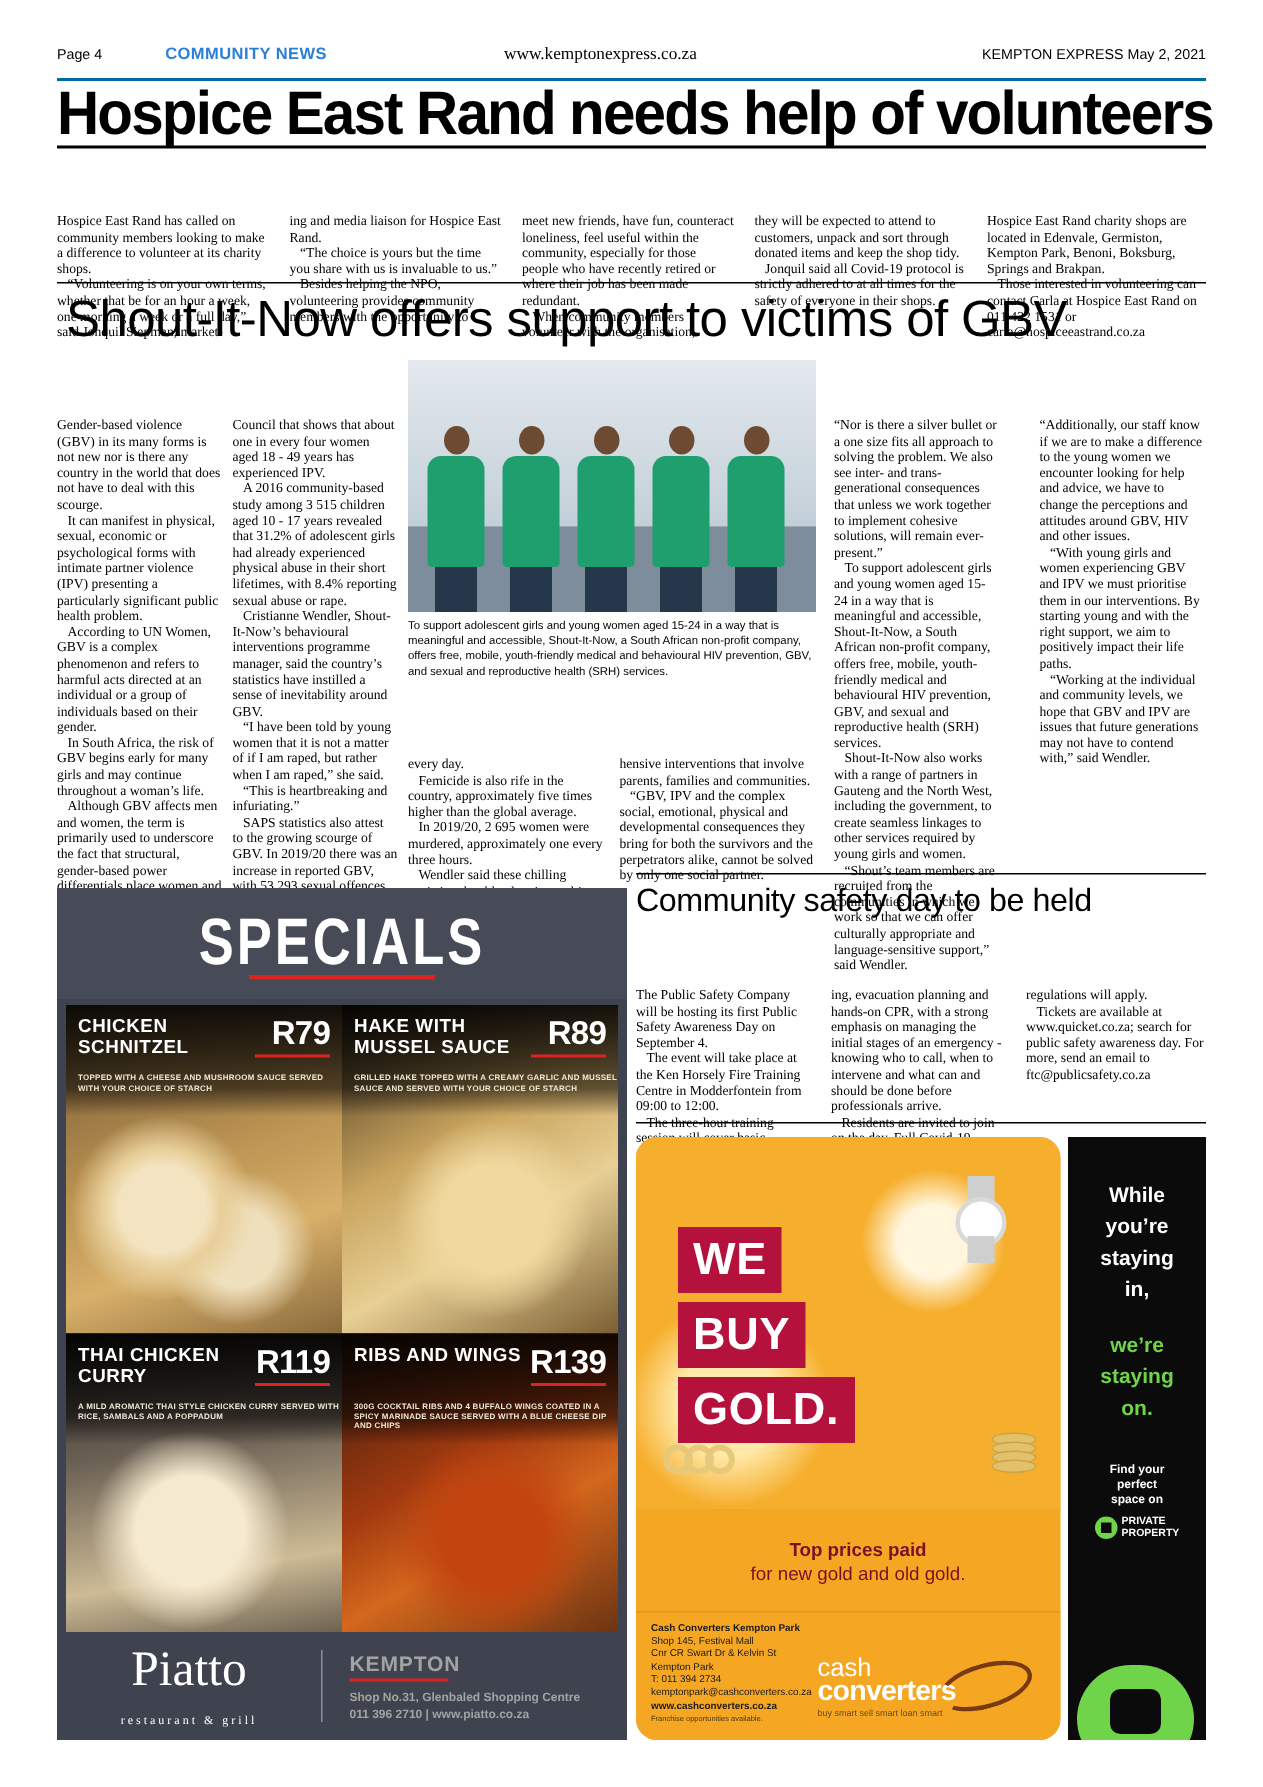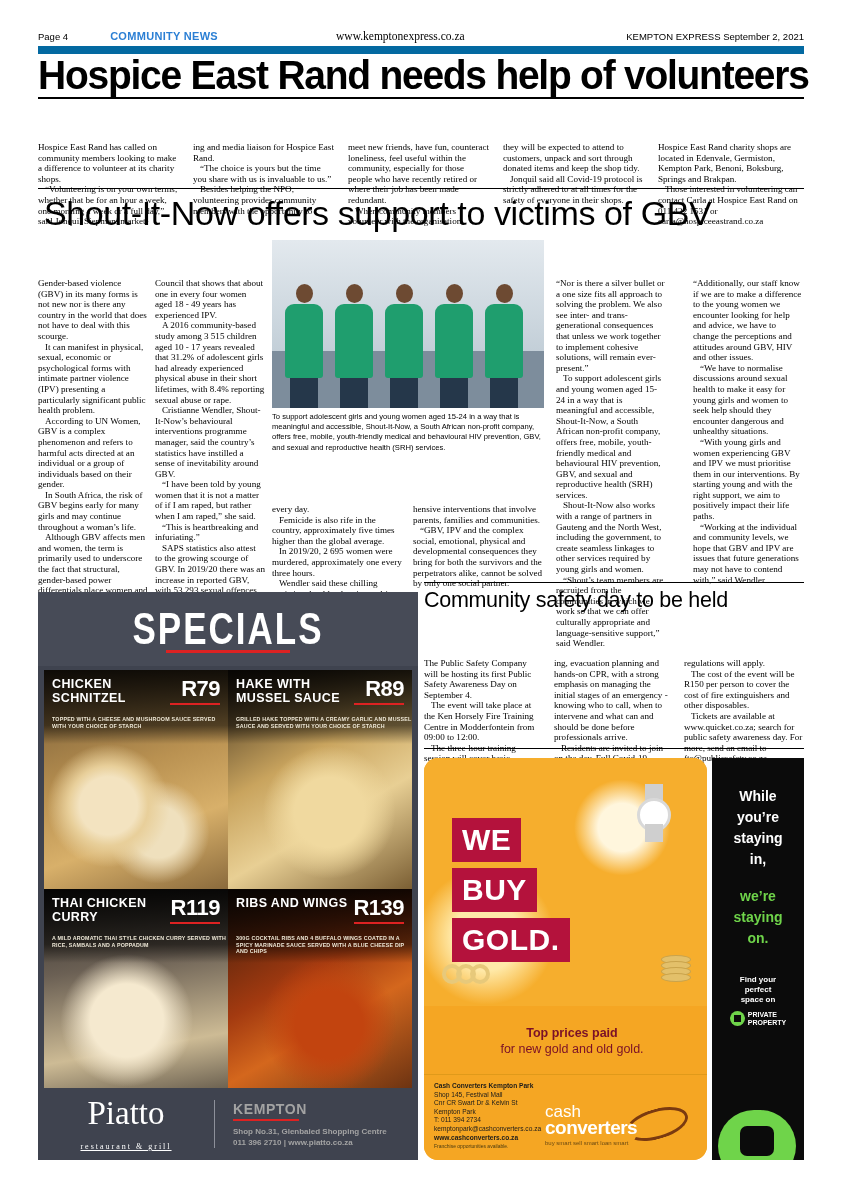--- a/index.html
+++ b/index.html
@@ -9,21 +9,21 @@
     font-family: "Liberation Serif", serif;
     color: #000;
     position: relative;
     overflow: hidden;
   }
   .page { position: relative; width: 842px; height: 1191px; padding: 0; }
 
   
   .masthead {
     position: absolute; left: 38px; top: 30px; width: 766px; height: 24px;
-    display: flex; align-items: baseline; border-bottom: 8px solid #0369a1;
+    display: flex; align-items: baseline; border-bottom: 2px solid #0369a1;
   }
   .mh-page { font-family: "Liberation Sans", sans-serif; font-size: 9.5px; color:#000; }
   .mh-section {
     font-family: "Liberation Sans", sans-serif; font-size: 11px; font-weight: bold;
     color: #2b7fd4; letter-spacing: .3px; margin-left: 42px;
   }
   .mh-url { font-family:"Liberation Serif", serif; font-size: 11.5px; margin-left: 118px; }
   .mh-right { margin-left: auto; font-family:"Liberation Sans", sans-serif; font-size: 9.5px; }
 
   
@@ -106,21 +106,21 @@
         linear-gradient(170deg,#2d2a26 0%, #6b6054 35%, #cdbb95 70%, #4a4239 100%); }
   .food-ribs { background: radial-gradient(circle at 55% 62%, #c2440f 0 20%, transparent 40%),
         linear-gradient(150deg,#3b1c0c 0%, #a33a10 40%, #d4671d 60%, #5a2a10 100%); }
 
   .piatto {
     position:absolute; left:0; bottom:0; width:380px; height:72px; background:#3f434f;
     display:flex; align-items:center;
   }
   .piatto .logo { width:176px; text-align:center; color:#fff; }
   .piatto .logo .nm { font-family:"Liberation Serif", serif; font-size:33px; line-height:33px; }
-  .piatto .logo .sub { font-family:"Liberation Serif", serif; font-size:8px; letter-spacing:2px; margin-top:12px;text-decoration:underline; }
+  .piatto .logo .sub { font-family:"Liberation Serif", serif; font-size:8px; letter-spacing:2px; margin-top:12px; }
   .piatto .vr { width:1px; height:48px; background:#8d909a; }
   .piatto .info { padding-left:18px; color:#a3a3a3; font-family:"Liberation Sans", sans-serif; }
   .piatto .info .kp { font-weight:bold; font-size:14px; letter-spacing:.6px; }
   .piatto .info .kpl { width:66px; height:2px; background:#d22; margin:2px 0 5px; }
   .piatto .info .l { font-size:8px; font-weight:bold; line-height:11px; }
 
   
   .hl3 {
     position:absolute; left:424px; top:588px; width:380px;
     font-family:"Liberation Sans", sans-serif; font-size:21.5px; line-height:24px;
@@ -193,21 +193,21 @@
 <body>
 
 <div class="page">
 
   <div class="masthead">
     <span class="mh-page">Page 4</span>
     <span class="mh-section">COMMUNITY NEWS</span>
     <span class="mh-url">www.kemptonexpress.co.za</span>
     <span class="mh-right">
       <span>KEMPTON EXPRESS</span>
-      <span>September 2, 2021</span>
+      <span>May 2, 2021</span>
     </span>
   </div>
 
   <div class="hl1">Hospice East Rand needs help of volunteers</div>
   <div class="rule-thick" style="top:97px;"></div>
 
   <div class="col" style="left:38px; top:104px; width:142px;">
     <p class="first">Hospice East Rand has called on community members looking to make a difference to volunteer at its charity shops.</p>
     <p>“Volunteering is on your own terms, whether that be for an hour a week, one morning a week or a full day,” said Jonquil Siepman, market-</p>
   </div>
@@ -293,21 +293,20 @@
   </div>
 
   <div class="col" style="left:556px; top:240px; width:110px;">
     <p class="first">“Nor is there a silver bullet or a one size fits all approach to solving the problem. We also see inter- and trans-generational consequences that unless we work together to implement cohesive solutions, will remain ever-present.”</p>
     <p>To support adolescent girls and young women aged 15-24 in a way that is meaningful and accessible, Shout-It-Now, a South African non-profit company, offers free, mobile, youth-friendly medical and behavioural HIV prevention, GBV, and sexual and reproductive health (SRH) services.</p>
     <p>Shout-It-Now also works with a range of partners in Gauteng and the North West, including the government, to create seamless linkages to other services required by young girls and women.</p>
     <p>“Shout’s team members are recruited from the communities in which we work so that we can offer culturally appropriate and language-sensitive support,” said Wendler.</p>
   </div>
   <div class="col" style="left:693px; top:240px; width:111px;">
     <p class="first">“Additionally, our staff know if we are to make a difference to the young women we encounter looking for help and advice, we have to change the perceptions and attitudes around GBV, HIV and other issues.</p>
-    <p>“We have to normalise discussions around sexual health to make it easy for young girls and women to seek help should they encounter dangerous and unhealthy situations.</p>
     <p>“With young girls and women experiencing GBV and IPV we must prioritise them in our interventions. By starting young and with the right support, we aim to positively impact their life paths.</p>
     <p>“Working at the individual and community levels, we hope that GBV and IPV are issues that future generations may not have to contend with,” said Wendler.</p>
   </div>
 
   <div class="specials">
     <div class="sp-banner">
       <div class="title">SPECIALS</div>
       <div class="uline"></div>
     </div>
     <div class="sp-grid">
@@ -372,21 +371,20 @@
     <p class="first">The Public Safety Company will be hosting its first Public Safety Awareness Day on September 4.</p>
     <p>The event will take place at the Ken Horsely Fire Training Centre in Modderfontein from 09:00 to 12:00.</p>
     <p>The three-hour training session will cover basic firefight-</p>
   </div>
   <div class="col" style="left:554px; top:620px; width:118px;">
     <p class="first">ing, evacuation planning and hands-on CPR, with a strong emphasis on managing the initial stages of an emergency - knowing who to call, when to intervene and what can and should be done before professionals arrive.</p>
     <p>Residents are invited to join on the day. Full Covid-19</p>
   </div>
   <div class="col" style="left:684px; top:620px; width:120px;">
     <p class="first">regulations will apply.</p>
-    <p>The cost of the event will be R150 per person to cover the cost of fire extinguishers and other disposables.</p>
     <p>Tickets are available at www.quicket.co.za; search for public safety awareness day. For more, send an email to ftc@publicsafety.co.za</p>
   </div>
   <div class="divider" style="left:424px; top:748px; width:380px; height:1px;"></div>
 
   <div class="cashad">
     <div class="photozone">
       <div class="watch">
         <div class="band"></div>
           <div class="face"></div>
           <div class="band2"></div>

